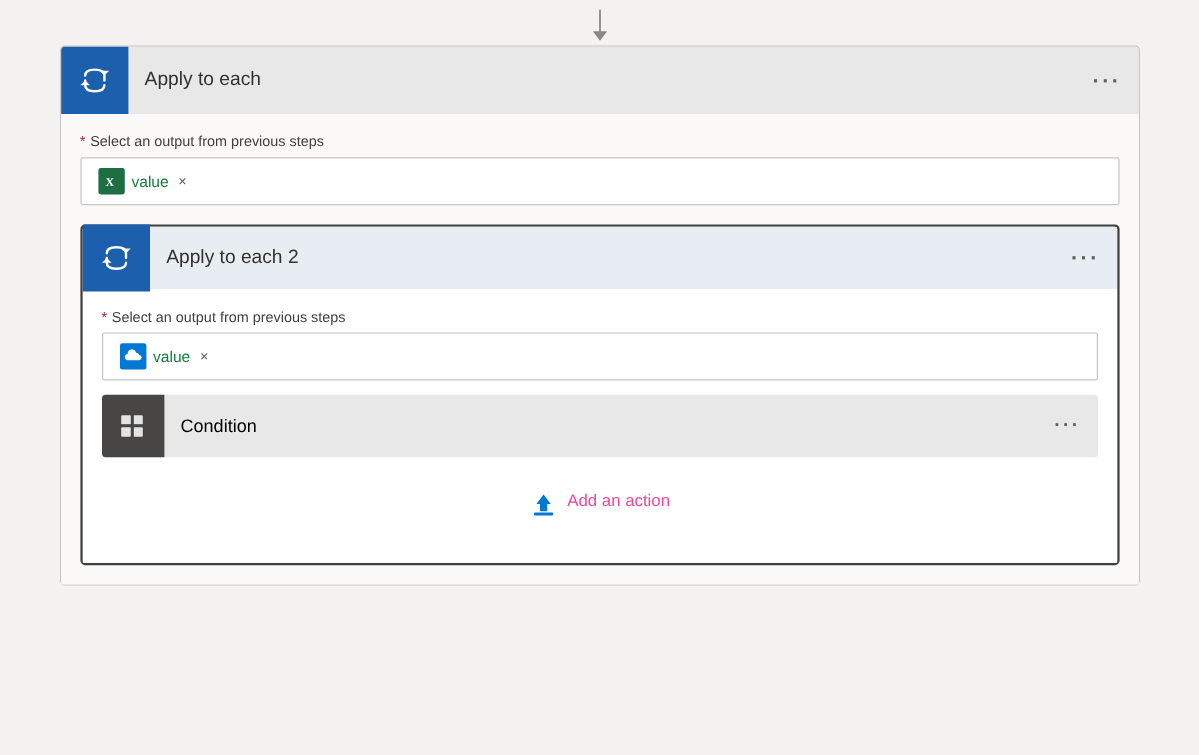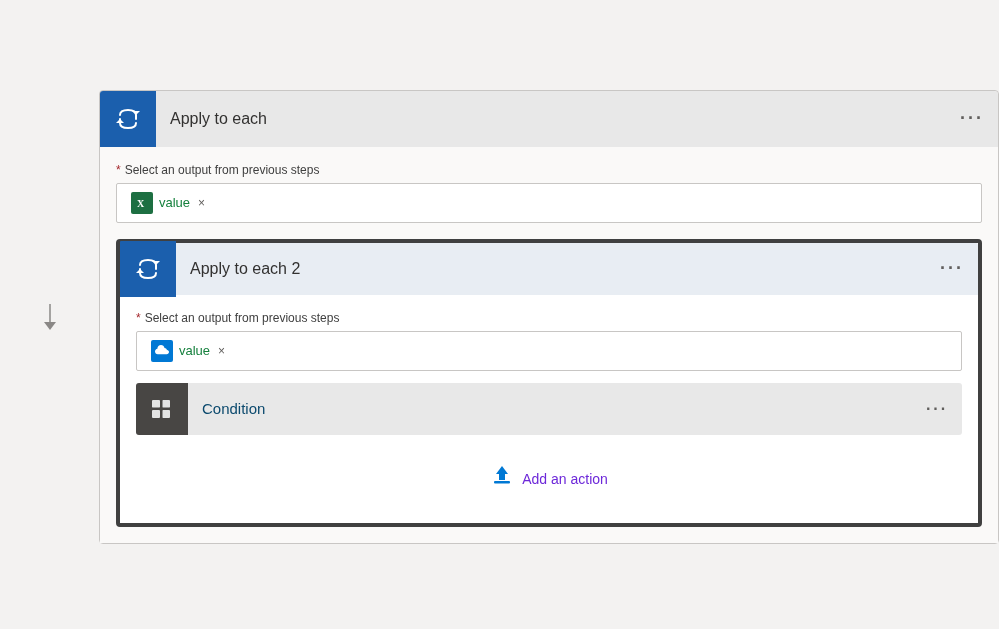--- a/index.html
+++ b/index.html
@@ -13,21 +13,21 @@
       align-items: flex-start;
       min-height: 629px;
       padding: 0;
     }
 
     .canvas {
       width: 999px;
       min-height: 629px;
       background: #f3f2f1;
       display: flex;
-      flex-direction: row;
+      flex-direction: column;
       align-items: center;
       padding-top: 4px;
     }
 
     
     .connector-arrow {
       width: 24px;
       margin: 0 auto 0;
       display: flex;
       justify-content: center;
@@ -155,21 +155,21 @@
     .tag-remove {
       font-size: 12px;
       color: #605e5c;
       cursor: pointer;
       margin-left: 2px;
     }
 
     
     .inner-card {
       background: white;
-      border: 4px solid #404040;
+      border: 2px solid #404040;
       border-radius: 4px;
       margin-top: 16px;
       overflow: visible;
     }
 
     .inner-card-header {
       display: flex;
       align-items: center;
       background: #e8edf3;
       border-bottom: none;
@@ -201,44 +201,44 @@
       display: flex;
       align-items: center;
       justify-content: center;
       flex-shrink: 0;
     }
 
     .action-row-title {
       flex: 1;
       padding-left: 14px;
       font-size: 15px;
-      color: #0c4a6e;
+      color: #000000;
     }
 
     .action-row-menu {
       padding-right: 14px;
       color: #605e5c;
       font-size: 16px;
       cursor: pointer;
       letter-spacing: 1px;
     }
 
     
     .add-action-area {
       display: flex;
       justify-content: center;
       align-items: center;
       padding: 28px 0 20px;
     }
 
     .add-action-btn {
       display: flex;
-      align-items: flex-end;
+      align-items: flex-start;
       gap: 8px;
-      color: #6d28d9;
+      color: #ec4899;
       cursor: pointer;
       font-size: 14px;
       background: none;
       border: none;
     }
 
     .add-action-icon {
       width: 24px;
       height: 24px;
       display: flex;

